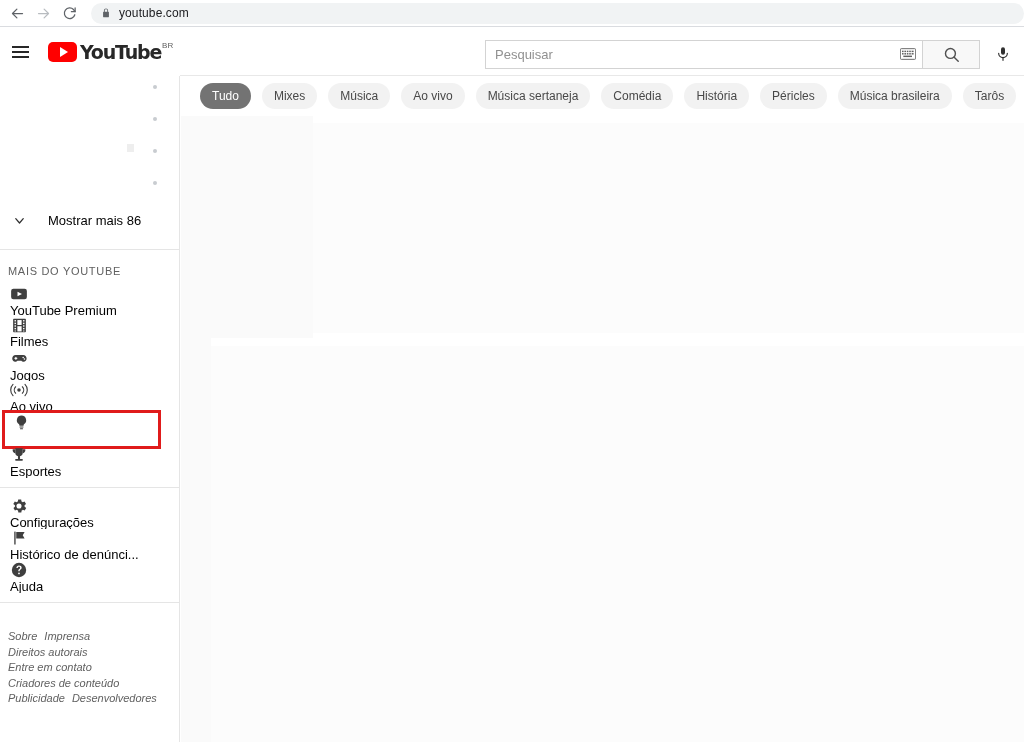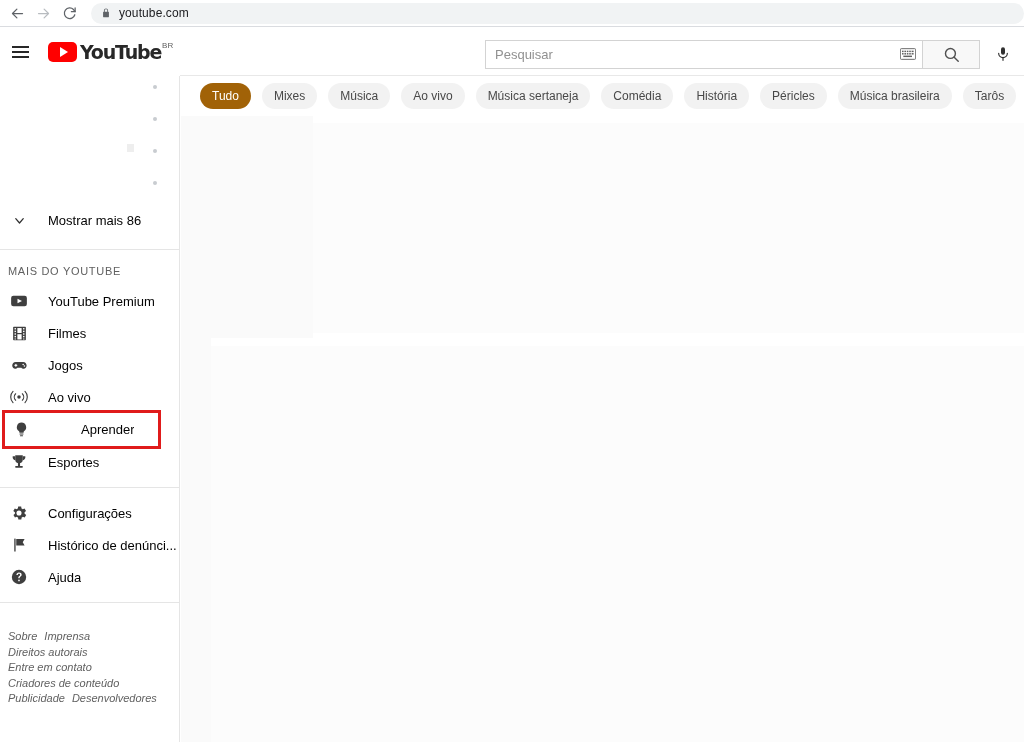--- a/index.html
+++ b/index.html
@@ -204,24 +204,24 @@
   }
   .sb-section-title {
     font-size: 11px;
     color: #606060;
     letter-spacing: .7px;
     padding: 6px 0 8px 8px;
     text-transform: uppercase;
   }
   .sb-item {
     display: flex;
-    align-items: center;
     height: 32px;
     cursor: pointer;
     position: relative;
+    flex-direction: column;
   }
   .sb-item .ic {
     width: 38px;
     display: flex;
     align-items: center;
     justify-content: center;
     color: #3f3f3f;
     flex: 0 0 auto;
   }
   .sb-item .txt {
@@ -275,21 +275,21 @@
     padding: 0 12px;
     border-radius: 13px;
     background: #f2f2f2;
     font-size: 12px;
     color: #484848;
     margin-right: 11px;
     cursor: pointer;
     flex: 0 0 auto;
   }
   .chip.active {
-    background: #a16207;
+    background: #737373;
     color: #ffffff;
     text-align: center;
   }
 
   
   .content {
     position: absolute;
     top: 116px; left: 181px;
     width: 843px; height: 626px;
     background: #ffffff;

